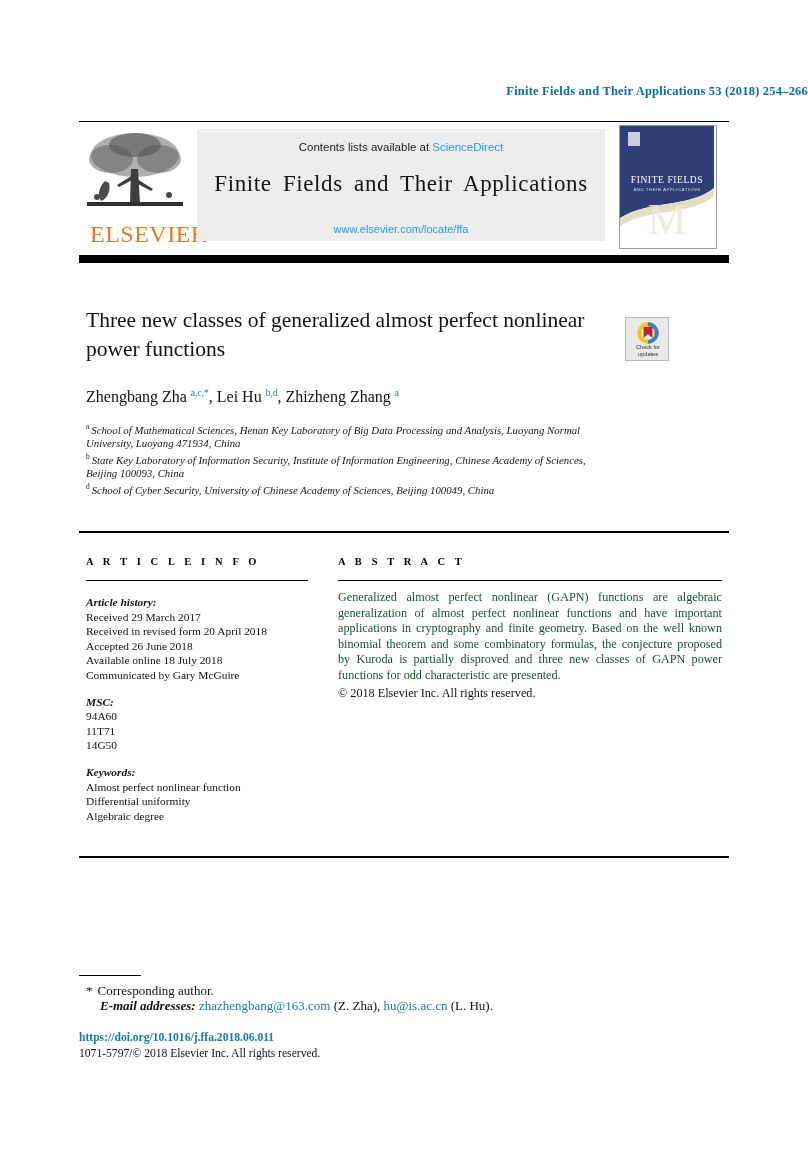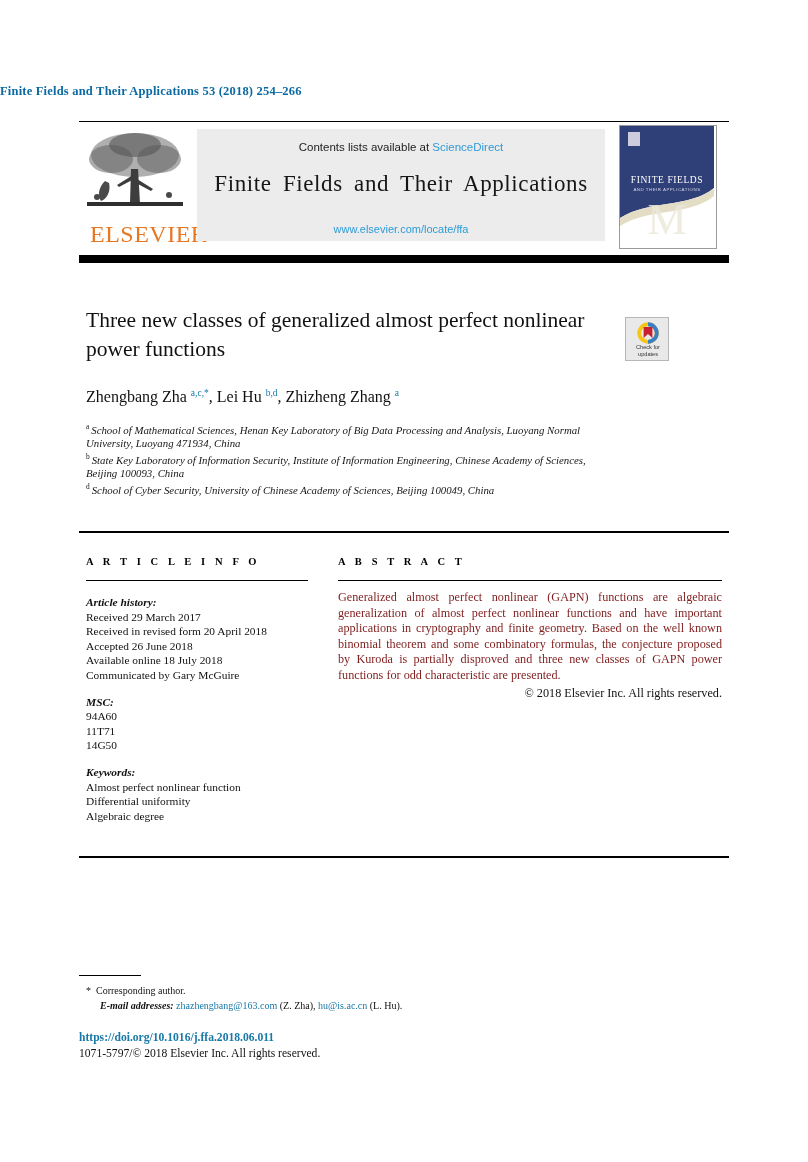--- a/index.html
+++ b/index.html
@@ -20,21 +20,21 @@
     left: 0; top: 0;
     width: 808px;
     height: 1162px;
   }
 
   
   .running-head {
     position: absolute;
     left: 0; top: 84px;
     width: 808px;
-    text-align: left;
+    text-align: right;
     font-family: "Liberation Serif", serif;
     font-weight: bold;
     font-size: 12.5px;
     letter-spacing: .2px;
     color: #0b6aa2;
   }
 
   
   .masthead {
     position: absolute;
@@ -236,25 +236,25 @@
     font-weight: bold;
   }
   .info-block { margin-bottom: 0; }
   .info-gap { height: 12px; }
   .abs-body {
     margin-top: 9px;
     font-family: "Liberation Serif", serif;
     font-size: 12.2px;
     line-height: 15.6px;
     text-align: justify;
-    color: #7f1d1d;
+    color: #14532d;
   }
   .abs-rights {
     margin-top: 2px;
-    text-align: right;
+    text-align: left;
     font-family: "Liberation Serif", serif;
     font-size: 12.2px;
     color: #111;
   }
   .bottom-rule {
     position: absolute;
     left: 79px; top: 856px;
     width: 650px; height: 1.6px;
     background: #000;
   }
@@ -264,21 +264,21 @@
     position: absolute;
     left: 79px; top: 975px;
     width: 62px; height: 1.4px;
     background: #000;
   }
   .footnotes {
     position: absolute;
     left: 86px; top: 983px;
     width: 620px;
     font-family: "Liberation Serif", serif;
-    font-size: 10px;
+    font-size: 13px;
     line-height: 15px;
     color: #111;
   }
   .footnotes .star { margin-right: 5px; }
   .footnotes .em-lbl {
     font-style: italic;
     font-weight: bold;
   }
   .lnk { color: #1878a8; }
   .doi-block {

